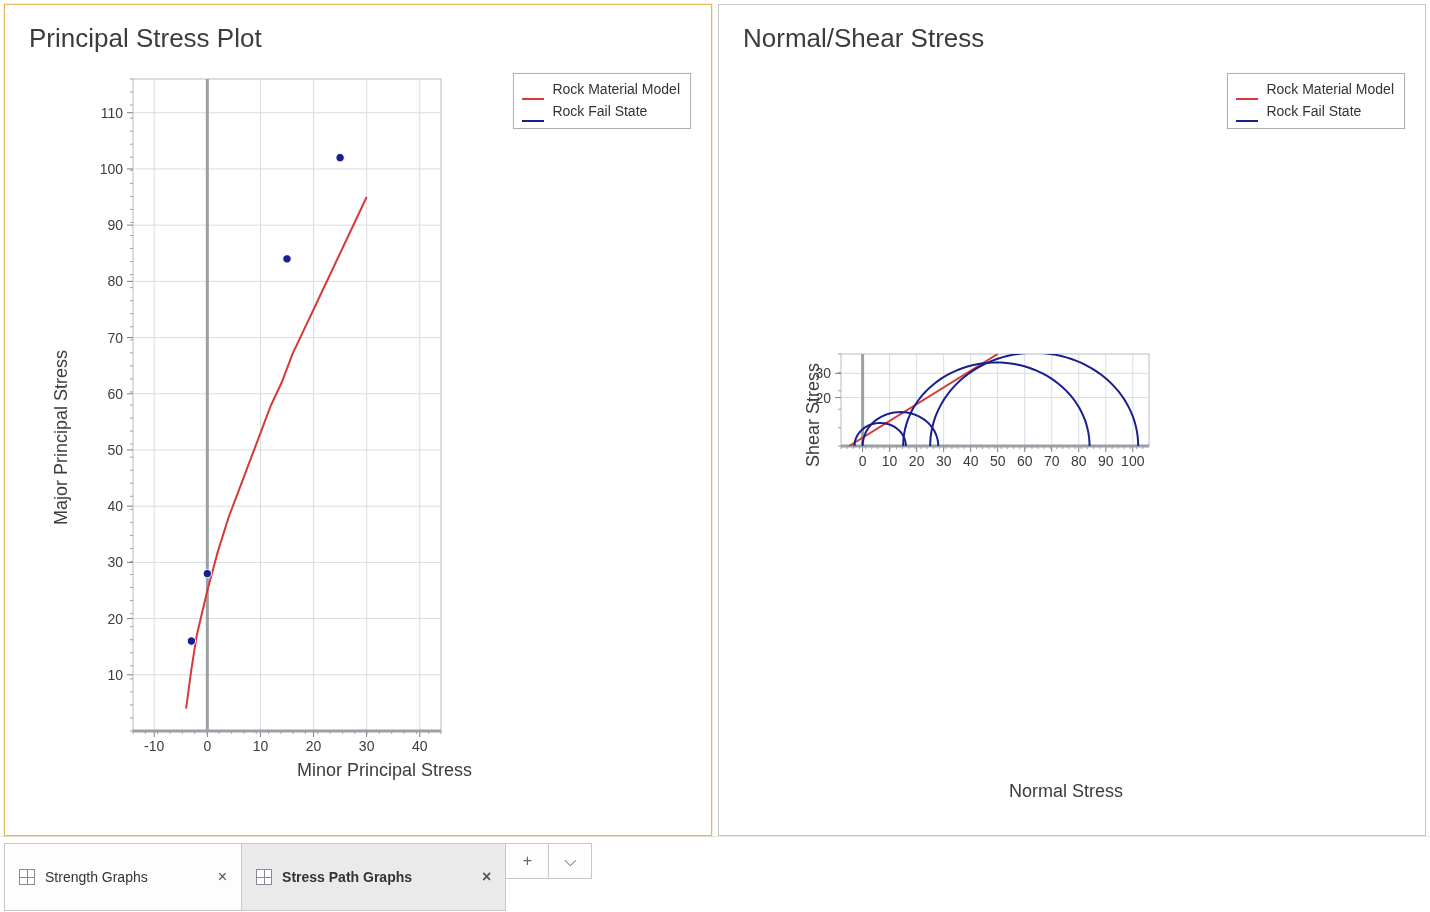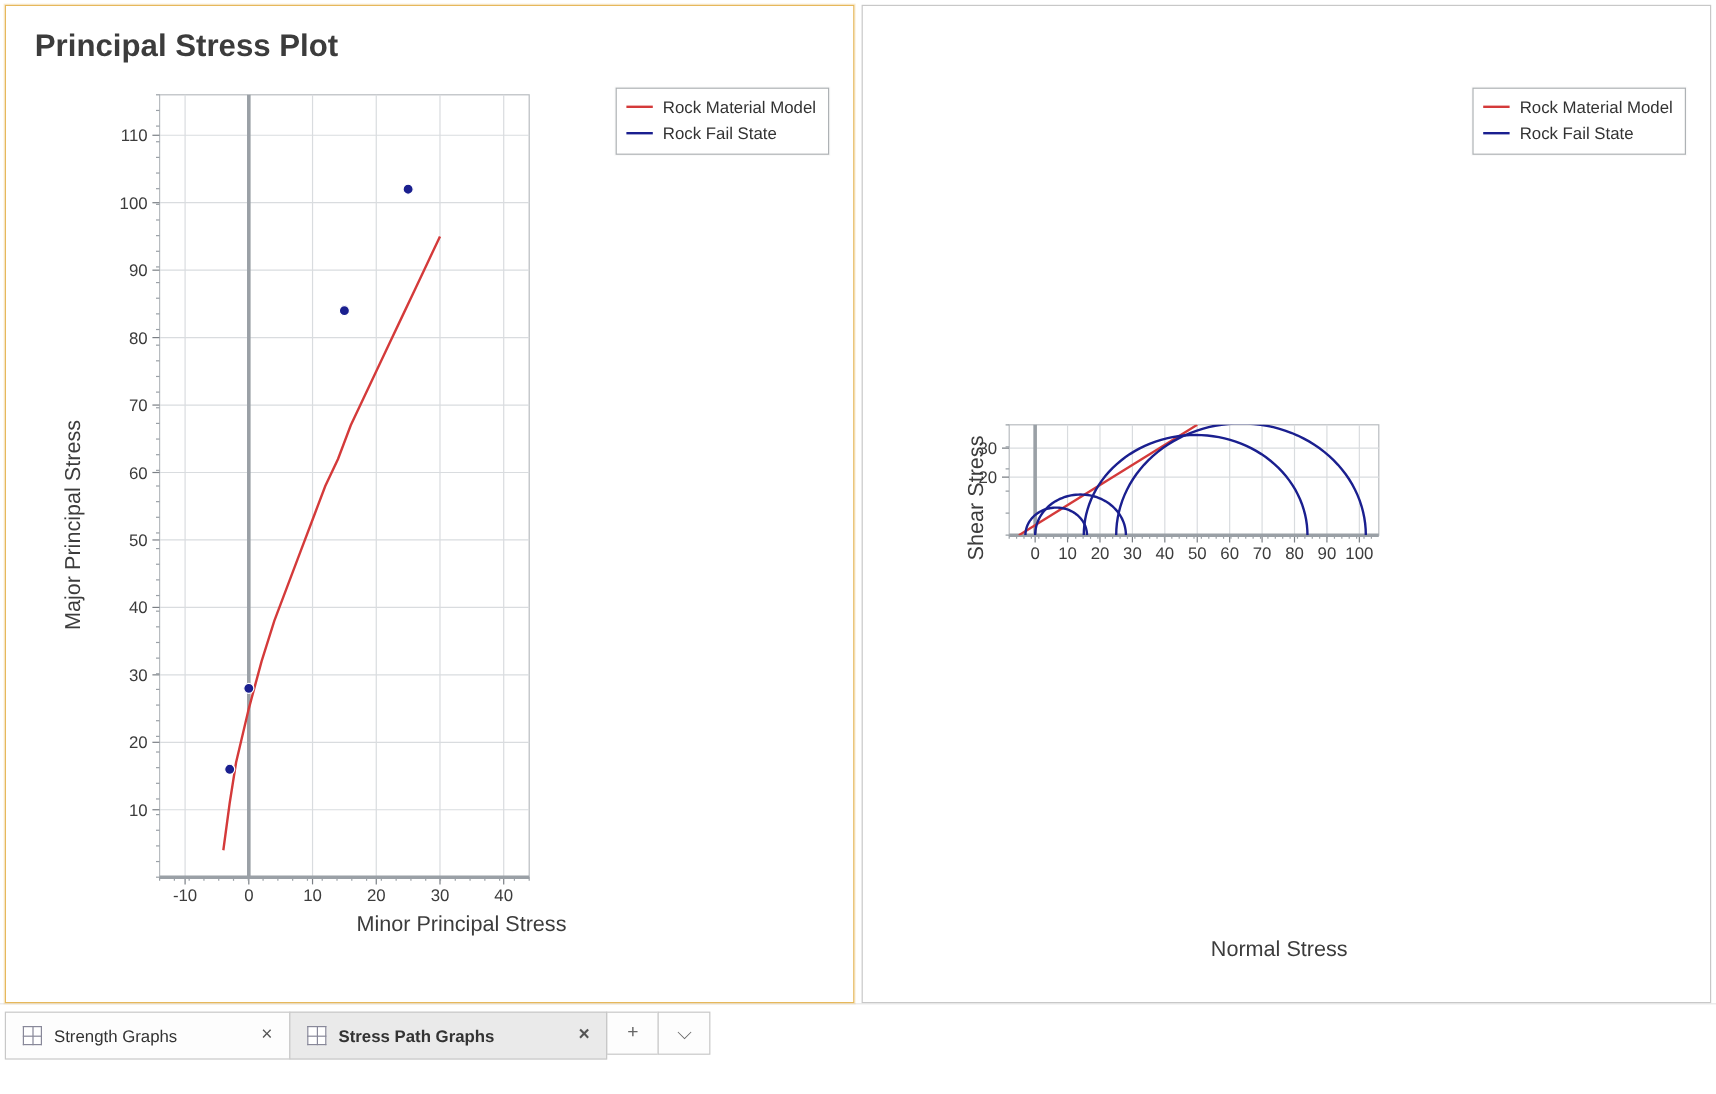--- a/index.html
+++ b/index.html
@@ -29,41 +29,41 @@
     background: #fff;
     position: relative;
     padding: 18px 20px 20px 20px;
   }
   .panel.active {
     border: 1px solid #e6b85c;
     box-shadow: 0 0 0 1px rgba(230,184,92,0.25);
   }
   .panel-title {
     font-size: 26px;
-    font-weight: 700;
+    font-weight: 400;
     color: #3c3c3c;
     margin: 0 0 6px 4px;
   }
   .chart-host { position: relative; }
   svg { display:block; }
 
   
   .tabbar {
     display:flex;
     align-items:stretch;
     height: 44px;
     background:#fff;
     border-top:1px solid #e6e6e6;
     padding-left:4px;
   }
   .tab {
     display:flex;
     align-items:center;
     gap:10px;
-    padding:2px 14px;
+    padding:16px 14px;
     border:1px solid #c8c8c8;
     background:#f3f3f3;
     margin-top:6px;
     height:34px;
     font-size:14px;
     color:#333;
     position:relative;
     cursor:pointer;
   }
   .tab + .tab { margin-left:-1px; }
@@ -103,21 +103,21 @@
   }
 
   .legend-box {
     position:absolute;
     border:1px solid #aeb2b5;
     background:#fff;
     font-size:14px;
     padding:4px 10px 6px 8px;
     box-shadow: 0 0 0 1px rgba(0,0,0,0.02);
   }
-  .legend-row{ display:flex; align-items:center; gap:8px; line-height:22px; white-space:nowrap;}
+  .legend-row{ display:flex; align-items:flex-end; gap:8px; line-height:22px; white-space:nowrap;}
   .legend-swatch{ width:22px; height:0; border-top:2px solid #000; }
   .legend-swatch.red{ border-color:#d43a3a; }
   .legend-swatch.blue{ border-color:#1a1f8f; }
 
   .axis-label{
     font-size:18px;
     color:#3c3c3c;
     position:absolute;
   }
   .axis-label.v {
@@ -292,20 +292,21 @@
               <circle cx="106.41379310344827" cy="566.0689655172414" r="4.2" fill="#1a1f8f" stroke="#fff" stroke-width="1"></circle>
               <circle cx="122.3448275862069" cy="498.62068965517244" r="4.2" fill="#1a1f8f" stroke="#fff" stroke-width="1"></circle>
               <circle cx="202" cy="183.86206896551727" r="4.2" fill="#1a1f8f" stroke="#fff" stroke-width="1"></circle>
               <circle cx="255.10344827586206" cy="82.68965517241384" r="4.2" fill="#1a1f8f" stroke="#fff" stroke-width="1"></circle>
             </g>
           </svg>
         </div>
     </div>
 
     <div class="panel">
+      <div class="panel-title">Normal/Shear Stress</div>
 
       <div class="legend-box" style="top:68px; right:20px;">
         <div class="legend-row">
           <span class="legend-swatch red"></span>
           <span>Rock Material Model</span>
         </div>
         <div class="legend-row">
           <span class="legend-swatch blue"></span>
           <span>Rock Fail State</span>
         </div>

